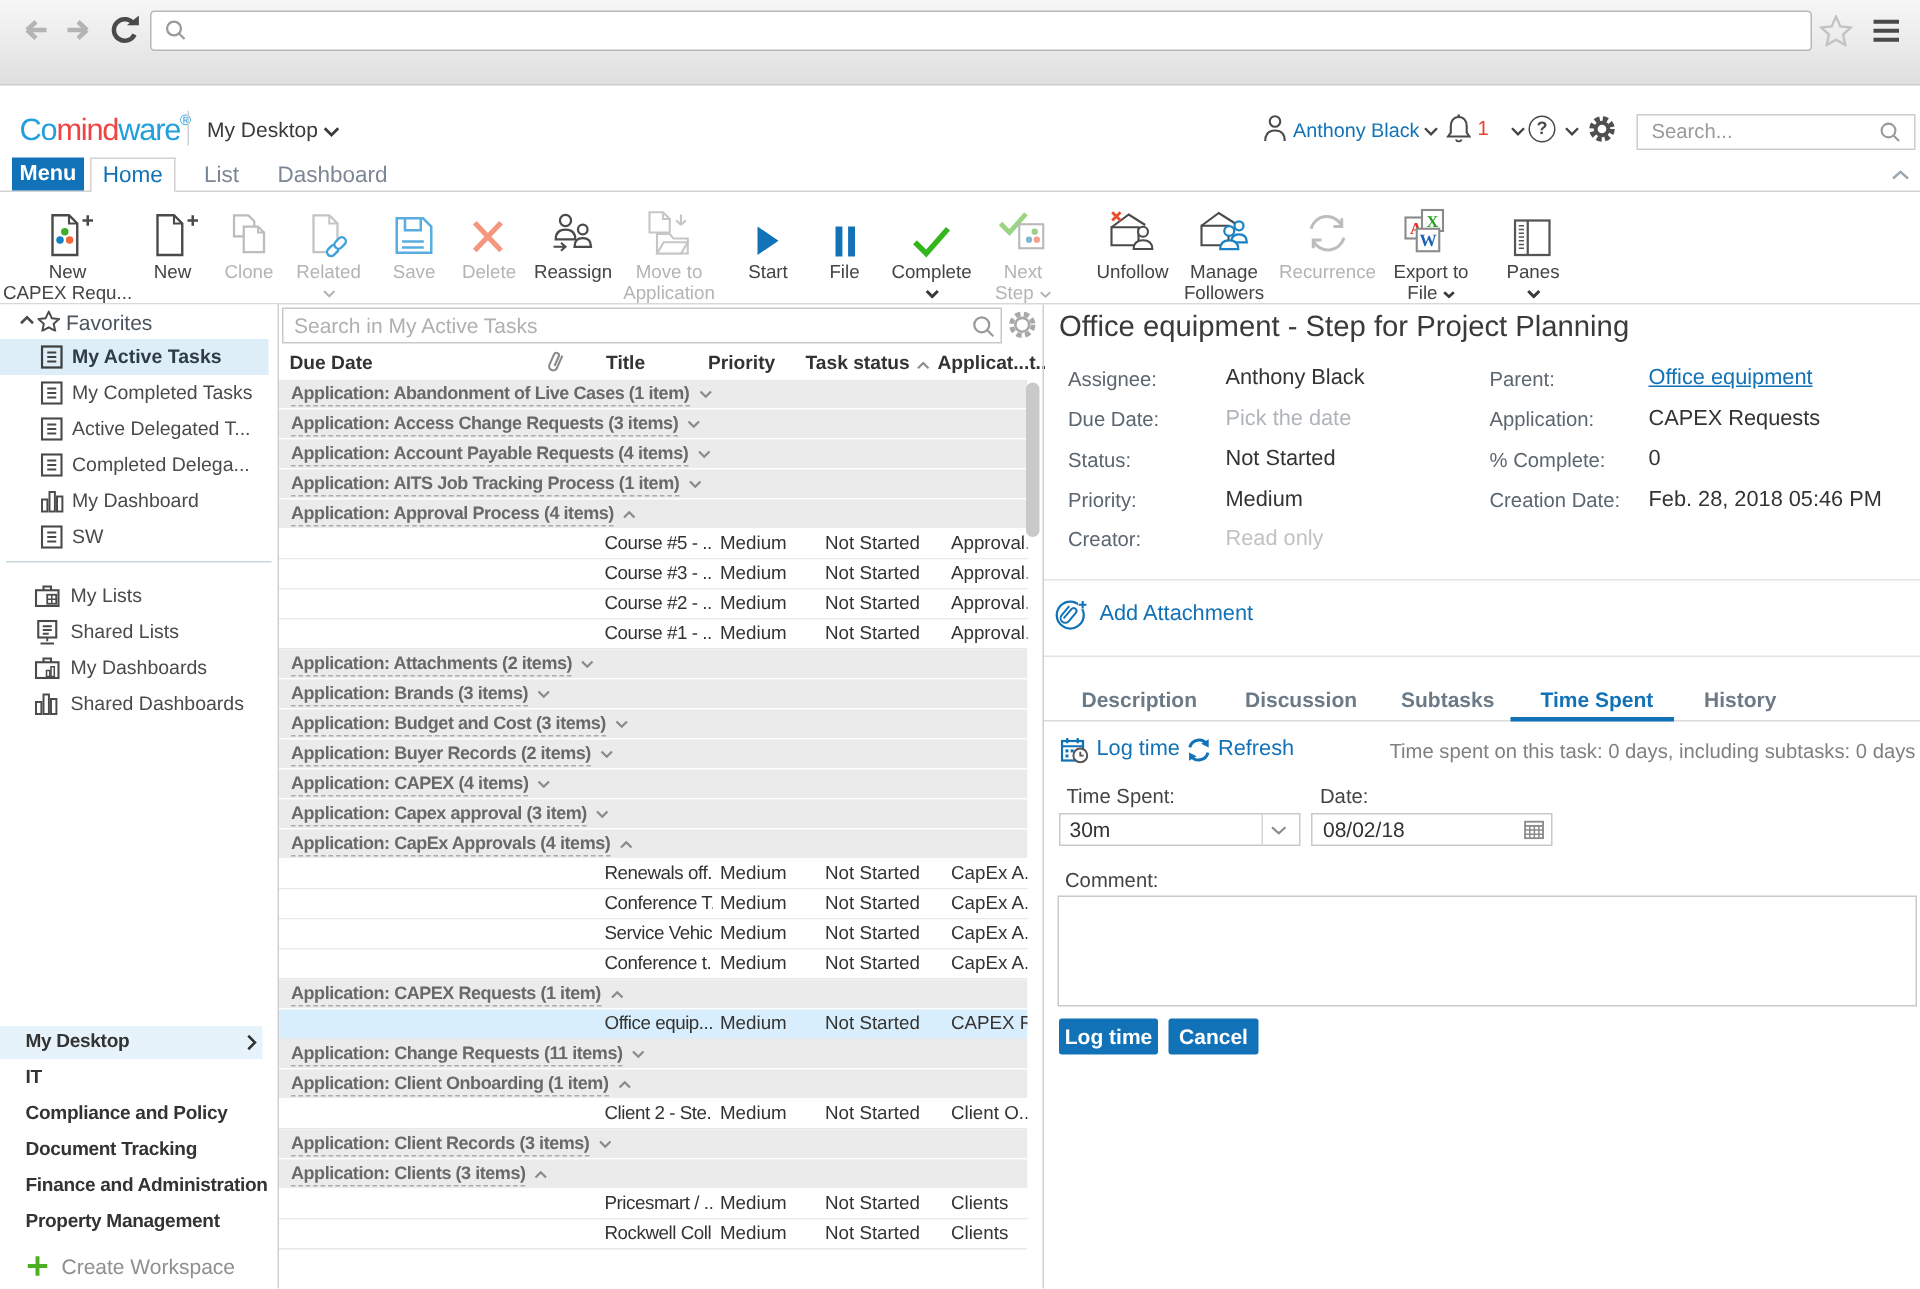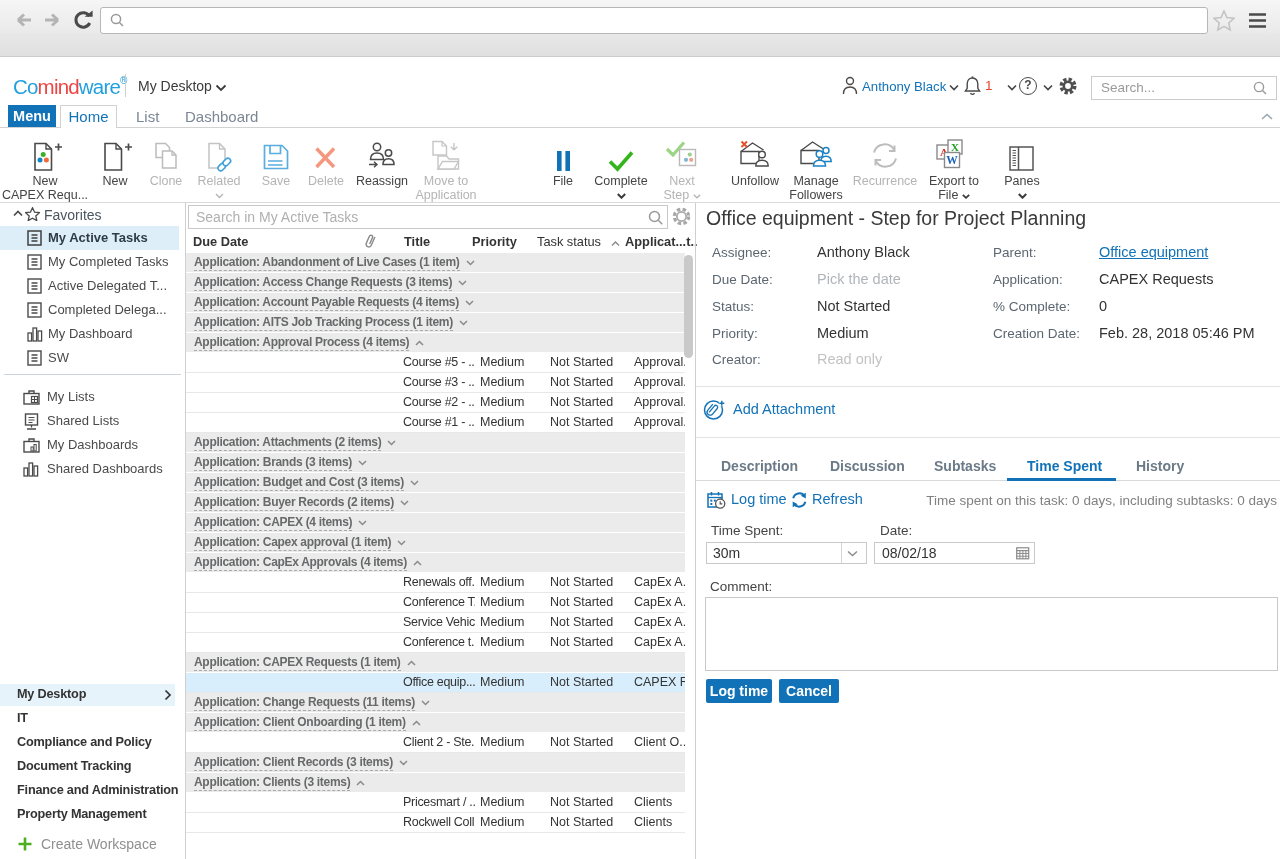--- a/index.html
+++ b/index.html
@@ -182,20 +182,28 @@
         <svg width="40" height="32">
           <path d="M7 1.5 h9 l4.5 4.5 v9 h-13.5 z" fill="#fff" stroke="#c6c6c6" stroke-width="1.4"></path>
           <path d="M16 1.5 v4.5 h4.5" fill="none" stroke="#c6c6c6" stroke-width="1.2"></path>
           <path d="M28 3 v7 m0 0 l-3.2-3.2 M28 10 l3.2-3.2" stroke="#c6c6c6" stroke-width="1.4" fill="none"></path>
           <path d="M12 16 h8.5 l2.5 3 h9.5 v10 h-20.5 z" fill="#fff" stroke="#c6c6c6" stroke-width="1.4"></path>
           <path d="M12 29 l4.5-7.5 h16 l-4.5 7.5 z" fill="#fff" stroke="#c6c6c6" stroke-width="1.4"></path>
         </svg>
       </div>
       <div class="lb">Move to<br>Application</div>
     </div>
+<div class="tb" style="left:464px">
+      <div class="ic">
+        <svg width="16" height="22">
+          <polygon points="1,1 15,10.5 1,20" fill="#1272b7"></polygon>
+        </svg>
+      </div>
+      <div class="lb">Start</div>
+    </div>
 <div class="tb" style="left:515px">
       <div class="ic">
         <svg width="15" height="22">
           <rect x="1" y="1" width="4.6" height="20" fill="#1272b7"></rect>
           <rect x="9.4" y="1" width="4.6" height="20" fill="#1272b7"></rect>
         </svg>
       </div>
       <div class="lb">File</div>
     </div>
 <div class="tb" style="left:573px">
@@ -402,21 +410,21 @@
     <circle cx="10.5" cy="10.5" r="4.6" fill="none" stroke="#a8a8a8" stroke-width="1.7"></circle>
   </svg>
 <div class="a" style="left:193px;top:234px;font-size:12.8px;font-weight:bold;color:#333">Due Date</div>
 <svg class="a" style="left:363px;top:233px" width="14" height="18">
     <g transform="rotate(24 7 9)">
       <path d="M9.5 2.5 v9 a2.7 2.7 0 0 1 -5.4 0 v-7.5 a1.7 1.7 0 0 1 3.4 0 v7" fill="none" stroke="#8a8a8a" stroke-width="1.4"></path>
     </g>
   </svg>
 <div class="a" style="left:404px;top:234px;font-size:12.8px;font-weight:bold;color:#333">Title</div>
 <div class="a" style="left:472px;top:234px;font-size:12.8px;font-weight:bold;color:#333">Priority</div>
-<div class="a" style="left:537px;top:234px;font-size:12.8px;font-weight:normal;color:#333">Task status</div>
+<div class="a" style="left:537px;top:234px;font-size:12.8px;font-weight:bold;color:#333">Task status</div>
 <svg class="a" style="left:611px;top:241px" width="9" height="6">
     <path d="M1 4.5 l3.5-3.5 l3.5 3.5" stroke="#8a8a8a" stroke-width="1.4" fill="none"></path>
   </svg>
 <div class="a" style="left:625px;top:234px;font-size:12.8px;font-weight:bold;color:#333">Applicat...t..</div>
 <div class="a" style="left:186px;top:253px;width:499px;height:600px;overflow:hidden">
 <div class="grow"><span class="gl">Application: Abandonment of Live Cases (1 item)</span><svg width="9" height="6" style="margin-left:6px">
         <path d="M1 1 l3.5 3.5 L8 1" stroke="#8a8a8a" stroke-width="1.5" fill="none"></path>
       </svg></div>
 <div class="grow"><span class="gl">Application: Access Change Requests (3 items)</span><svg width="9" height="6" style="margin-left:6px">
         <path d="M1 1 l3.5 3.5 L8 1" stroke="#8a8a8a" stroke-width="1.5" fill="none"></path>
@@ -462,21 +470,21 @@
       </svg></div>
 <div class="grow"><span class="gl">Application: Budget and Cost (3 items)</span><svg width="9" height="6" style="margin-left:6px">
         <path d="M1 1 l3.5 3.5 L8 1" stroke="#8a8a8a" stroke-width="1.5" fill="none"></path>
       </svg></div>
 <div class="grow"><span class="gl">Application: Buyer Records (2 items)</span><svg width="9" height="6" style="margin-left:6px">
         <path d="M1 1 l3.5 3.5 L8 1" stroke="#8a8a8a" stroke-width="1.5" fill="none"></path>
       </svg></div>
 <div class="grow"><span class="gl">Application: CAPEX (4 items)</span><svg width="9" height="6" style="margin-left:6px">
         <path d="M1 1 l3.5 3.5 L8 1" stroke="#8a8a8a" stroke-width="1.5" fill="none"></path>
       </svg></div>
-<div class="grow"><span class="gl">Application: Capex approval (1 item)</span><svg width="9" height="6" style="margin-left:6px">
+<div class="grow"><span class="gl">Application: Capex approval (3 item)</span><svg width="9" height="6" style="margin-left:6px">
         <path d="M1 1 l3.5 3.5 L8 1" stroke="#8a8a8a" stroke-width="1.5" fill="none"></path>
       </svg></div>
 <div class="grow"><span class="gl">Application: CapEx Approvals (4 items)</span><svg width="9" height="6" style="margin-left:6px">
         <path d="M1 5 l3.5-3.5 L8 5" stroke="#8a8a8a" stroke-width="1.5" fill="none"></path>
       </svg></div>
 <div class="drow" style="">
       <div style="left:217px;width:72px;overflow:hidden;letter-spacing:-0.3px">Renewals off...</div>
       <div style="left:294px">Medium</div>
       <div style="left:364px">Not Started</div>
       <div style="left:448px">CapEx A...</div>

